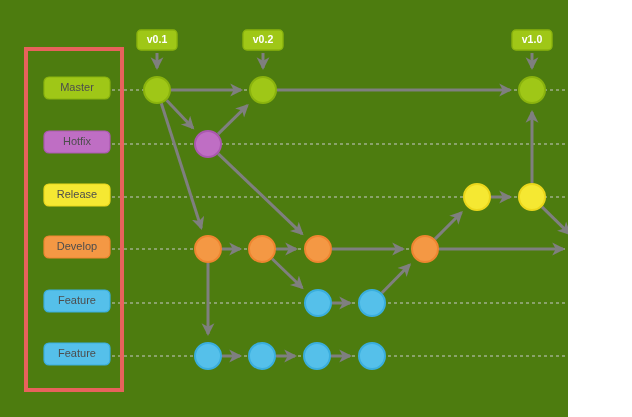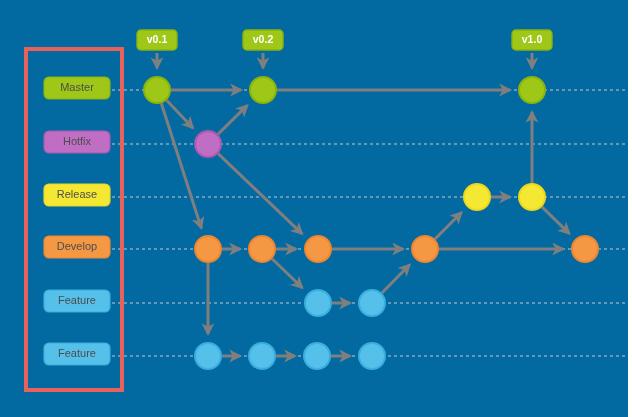--- a/index.html
+++ b/index.html
@@ -5,23 +5,23 @@
   html, body {
     margin: 0;
     padding: 0;
     background: #ffffff;
   }
   body {
     font-family: "Liberation Sans", sans-serif;
   }
   #canvas {
     position: relative;
-    width: 628px;
+    width: 568px;
     height: 417px;
-    background: #0369a1;
+    background: #4d7c0f;
     overflow: hidden;
   }
   svg#diagram {
     position: absolute;
     left: 0;
     top: 0;
     width: 632px;
     height: 417px;
     display: block;
   }

